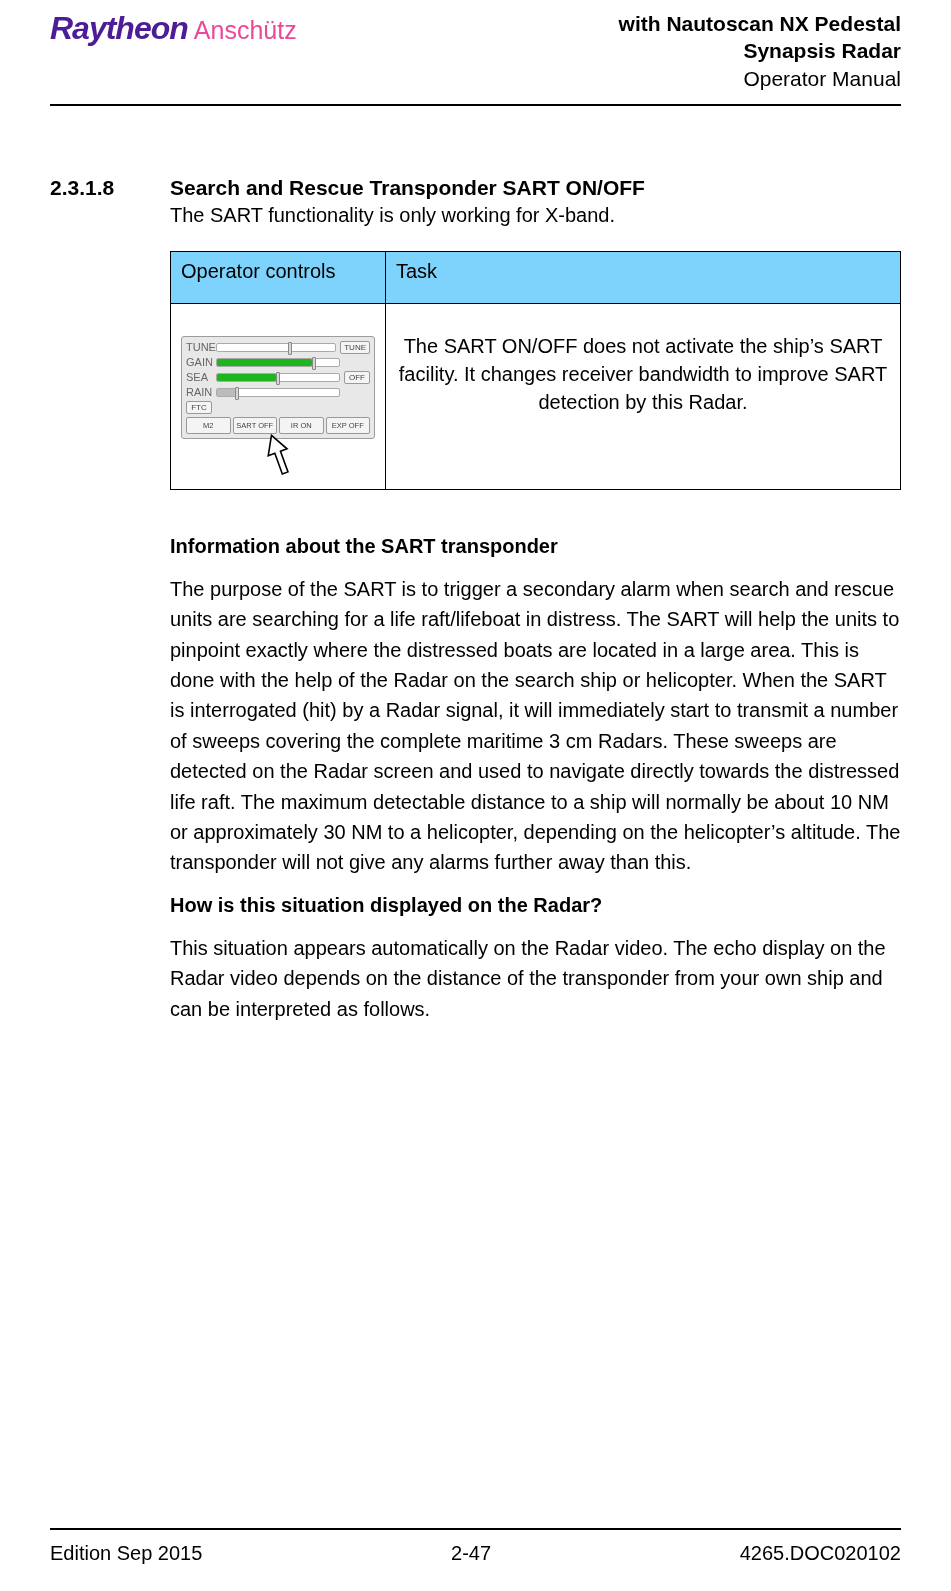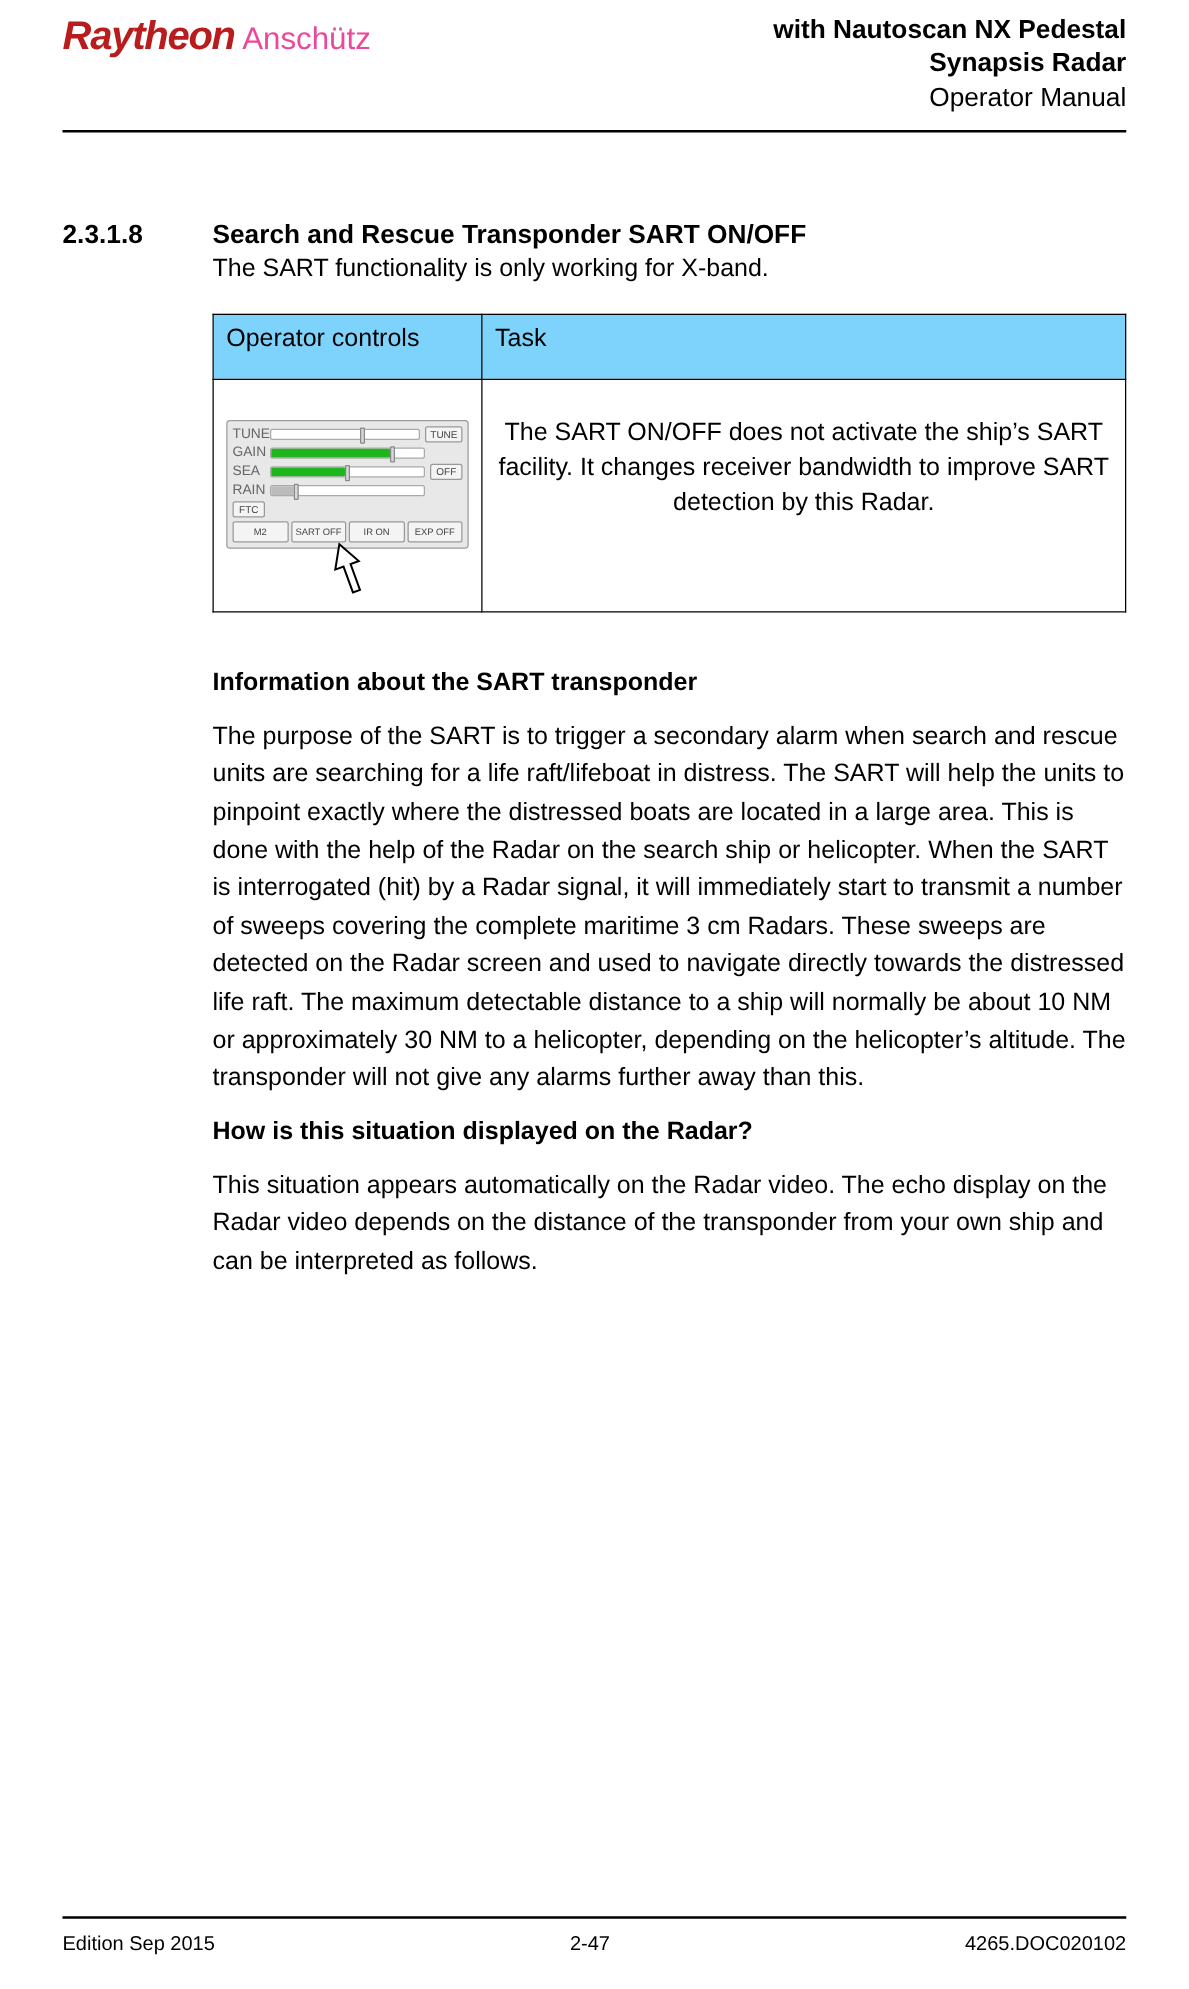--- a/index.html
+++ b/index.html
@@ -28,21 +28,21 @@
     .logo {
       display: flex;
       align-items: baseline;
       gap: 6px;
     }
     .raytheon {
       font-family: Arial, Helvetica, sans-serif;
       font-size: 32px;
       font-weight: 900;
       font-style: italic;
-      color: #b91c1c;
+      color: #4c1d95;
       letter-spacing: -1px;
     }
     .anschutz {
       font-family: Arial, Helvetica, sans-serif;
       font-size: 25px;
       color: #ec4899;
       font-weight: 400;
     }
     .header-title {
       text-align: right;
@@ -176,21 +176,21 @@
 
     .footer {
       position: absolute;
       left: 50px;
       right: 50px;
       bottom: 26px;
       border-top: 2px solid #000;
       padding-top: 12px;
       display: flex;
       justify-content: space-between;
-      font-size: 16px;
+      font-size: 20px;
     }
   </style>
 </head>
 <body>
 
 <div class="page">
 
   <div class="header">
     <div class="logo">
       <span class="raytheon">Raytheon</span>

